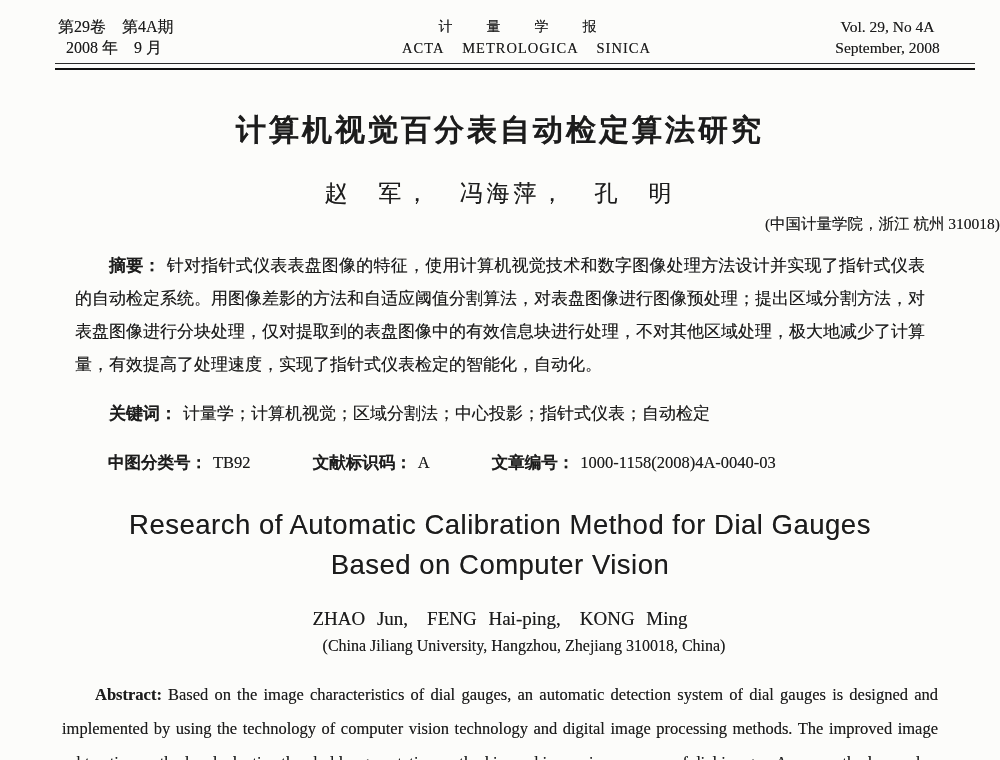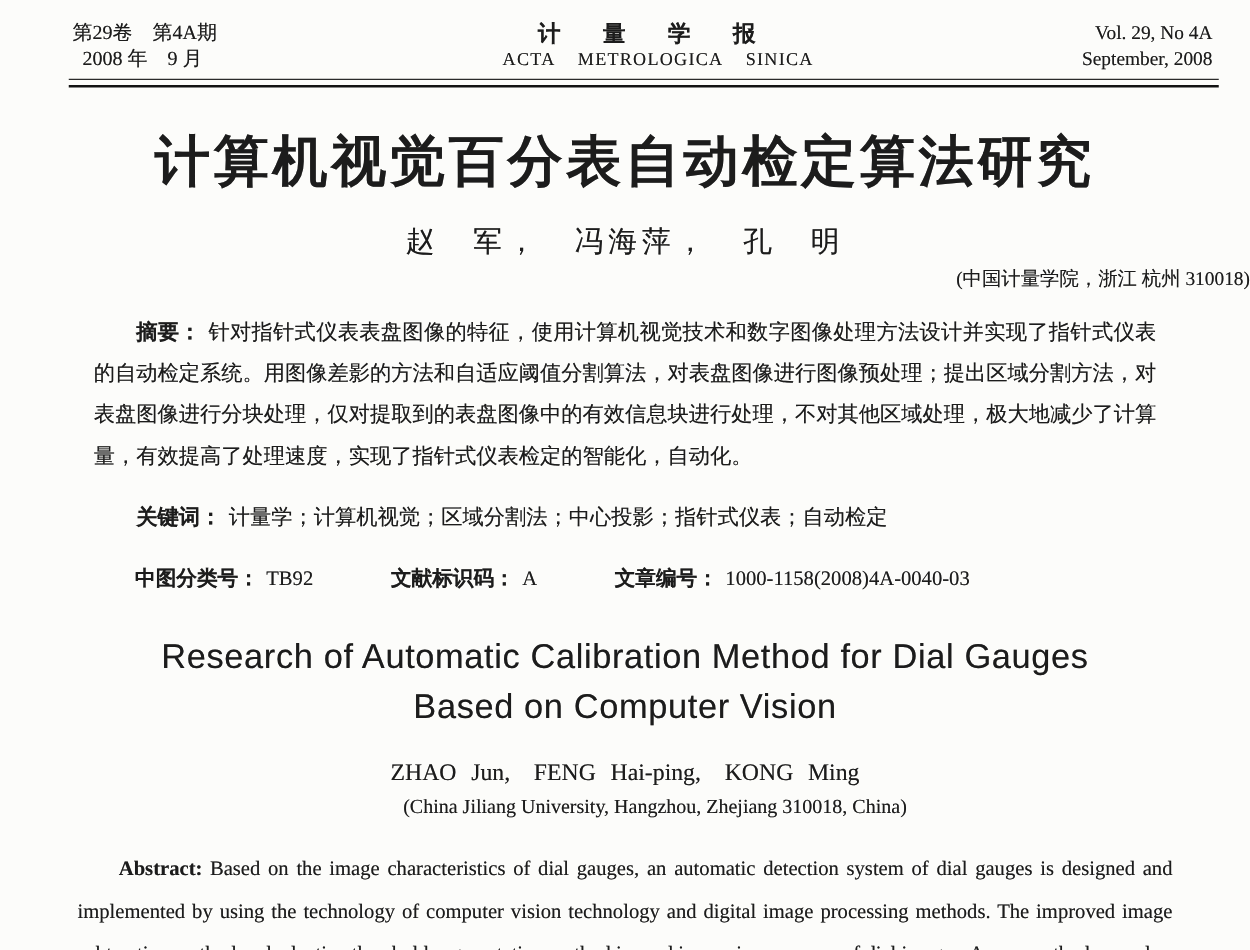--- a/index.html
+++ b/index.html
@@ -14,38 +14,38 @@
 
   
   .hdr {
     display: flex; justify-content: space-between; align-items: flex-start;
     padding: 16px 30px 0 58px;
   }
   .hdr-left { width: 190px; font-size: 16px; line-height: 21px; }
   .hdr-left .l2 { padding-left: 8px; }
   .hdr-center { text-align: center; }
   .hdr-center .cnj {
-    font-size: 18px; letter-spacing: 34px; margin-left: 16px; line-height: 22px;
-    font-weight: 700;
+    font-size: 14px; letter-spacing: 34px; margin-left: 16px; line-height: 22px;
+    font-weight: 400;
   }
   .hdr-center .enj {
     font-size: 14.5px; letter-spacing: 1px; word-spacing: 14px; line-height: 20px;
   }
-  .hdr-right { width: 165px; text-align: right; font-size: 15.5px; line-height: 21px; }
+  .hdr-right { width: 165px; text-align: center; font-size: 15.5px; line-height: 21px; }
 
   .rule {
     margin: 5px 25px 0 55px; height: 4px;
     border-top: 1px solid #2a2a2a;
     border-bottom: 2px solid #121212;
   }
 
   
   .title-cn {
     margin: 34px 0 0; text-align: center;
-    font-size: 44px; font-weight: 700; letter-spacing: 3px; line-height: 52px;
+    font-size: 30px; font-weight: 700; letter-spacing: 3px; line-height: 52px;
   }
   .authors-cn {
     margin-top: 22px; text-align: center;
     font-size: 23px; letter-spacing: 4px; line-height: 32px;
   }
   .affil-cn { margin-top: 3px; text-align: right; font-size: 15.5px; line-height: 22px; }
 
   .block { margin: 0 62px; }
   .abstract-cn {
     margin-top: 14px; font-size: 17px; line-height: 33px;

